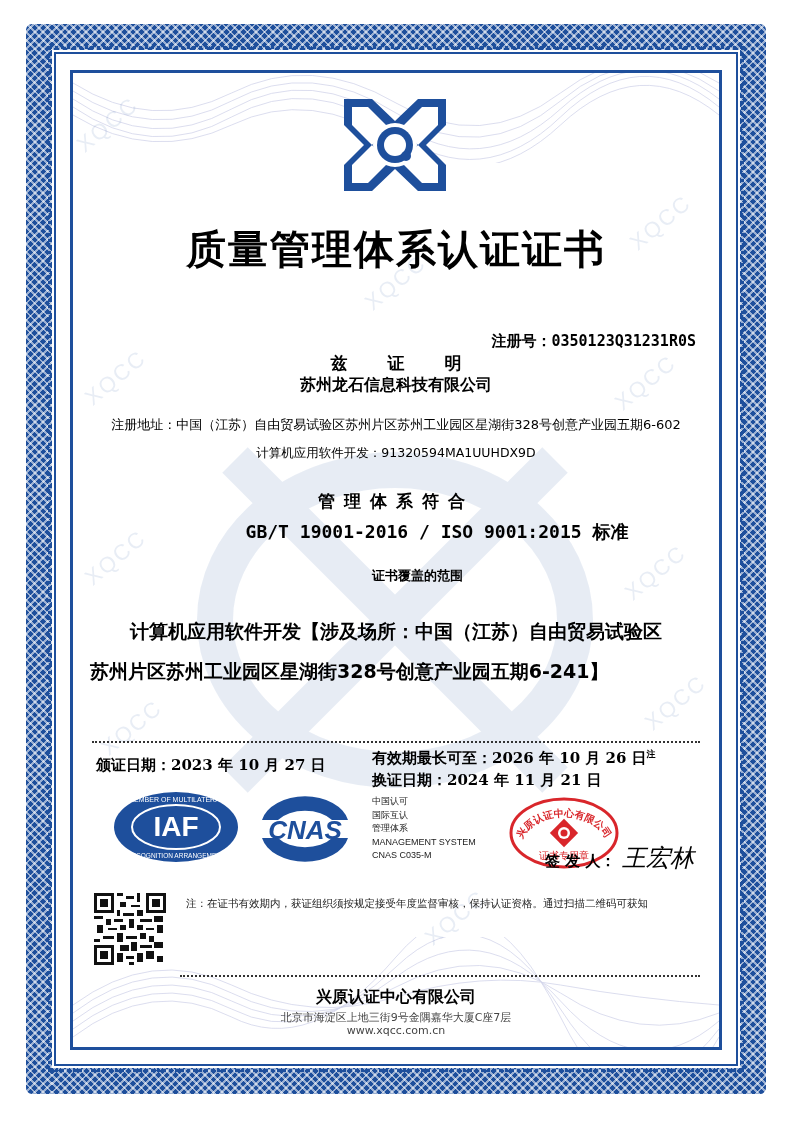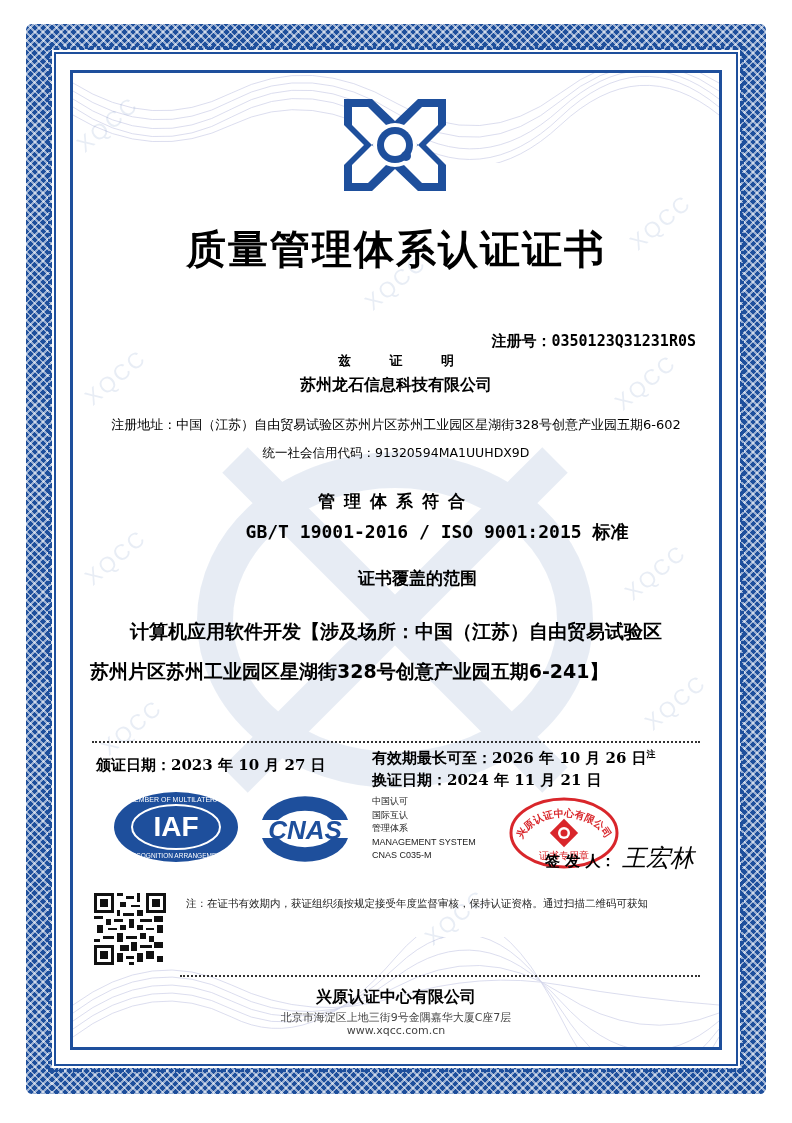--- a/index.html
+++ b/index.html
@@ -51,27 +51,27 @@
   .logo { position: absolute; left: 340px; top: 95px; width: 110px; height: 100px; }
 
   .title {
     position: absolute; left: 0; width: 792px; top: 222px; text-align: center;
     font-size: 40px; font-weight: bold; letter-spacing: 2px;
   }
   .reg-no {
     position: absolute; right: 96px; top: 304px; font-size: 15px; font-weight: bold; margin-top: 28px;
   }
   .center-text { position: absolute; left: 0; width: 792px; text-align: center; }
-  .hereby { top: 352px; font-size: 13px; font-weight: bold; word-spacing: 34px; letter-spacing: 0; }
+  .hereby { top: 352px; font-size: 17px; font-weight: bold; word-spacing: 34px; letter-spacing: 0; }
   .company { top: 375px; font-size: 16px; font-weight: bold; }
   .address { top: 416px; font-size: 13px; }
   .credit { top: 445px; font-size: 12.5px; }
   .conform { top: 490px; font-size: 17px; font-weight: bold; letter-spacing: 9px; }
   .standard { top: 520px; font-size: 18px; font-weight: bold; font-family: "DejaVu Sans Mono", monospace; margin-left: 41px; }
-  .scope-h { top: 567px; font-size: 17px; font-weight: bold; padding-left: 43px; }
+  .scope-h { top: 567px; font-size: 13px; font-weight: bold; padding-left: 43px; }
 
   .scope { position: absolute; left: 90px; width: 620px; font-size: 19px; font-weight: bold; line-height: 40px; }
   .scope-1 { top: 611px; text-indent: 40px; }
   .scope-2 { top: 651px; }
 
   .dots-line { position: absolute; left: 92px; width: 608px; border-top: 2px dotted #333; }
 
   .issue { position: absolute; left: 96px; top: 756px; font-size: 15px; font-weight: bold; font-family: "DejaVu Serif", serif; text-align: right; }
   .valid { position: absolute; left: 372px; top: 748px; font-size: 15px; font-weight: bold; font-family: "DejaVu Serif", serif; }
   .valid sup { font-size: 9px; }
@@ -156,21 +156,21 @@
   <circle cx="66" cy="61" r="5" fill="#1e4f9c"></circle>
 </svg>
 
 <div class="title">质量管理体系认证证书</div>
 
 <div class="reg-no"><span>注册号：</span><span style="font-family:'DejaVu Sans Mono',monospace;">0350123Q31231R0S</span></div>
 
 <div class="center-text hereby">兹 证 明</div>
 <div class="center-text company">苏州龙石信息科技有限公司</div>
 <div class="center-text address">注册地址：中国（江苏）自由贸易试验区苏州片区苏州工业园区星湖街328号创意产业园五期6-602</div>
-<div class="center-text credit">统一社会信用代码：91320594MA1UUHDX9D</div>
+<div class="center-text credit">计算机应用软件开发：91320594MA1UUHDX9D</div>
 <div class="center-text conform">管理体系符合</div>
 <div class="center-text standard">GB/T 19001-2016 / ISO 9001:2015 标准</div>
 <div class="center-text scope-h">证书覆盖的范围</div>
 
 <div class="scope scope-1">计算机应用软件开发【涉及场所：中国（江苏）自由贸易试验区</div>
 <div class="scope scope-2">苏州片区苏州工业园区星湖街328号创意产业园五期6-241】</div>
 
 <div class="dots-line" style="top:741px;"></div>
 
 <div class="issue">颁证日期：2023 年 10 月 27 日</div>

